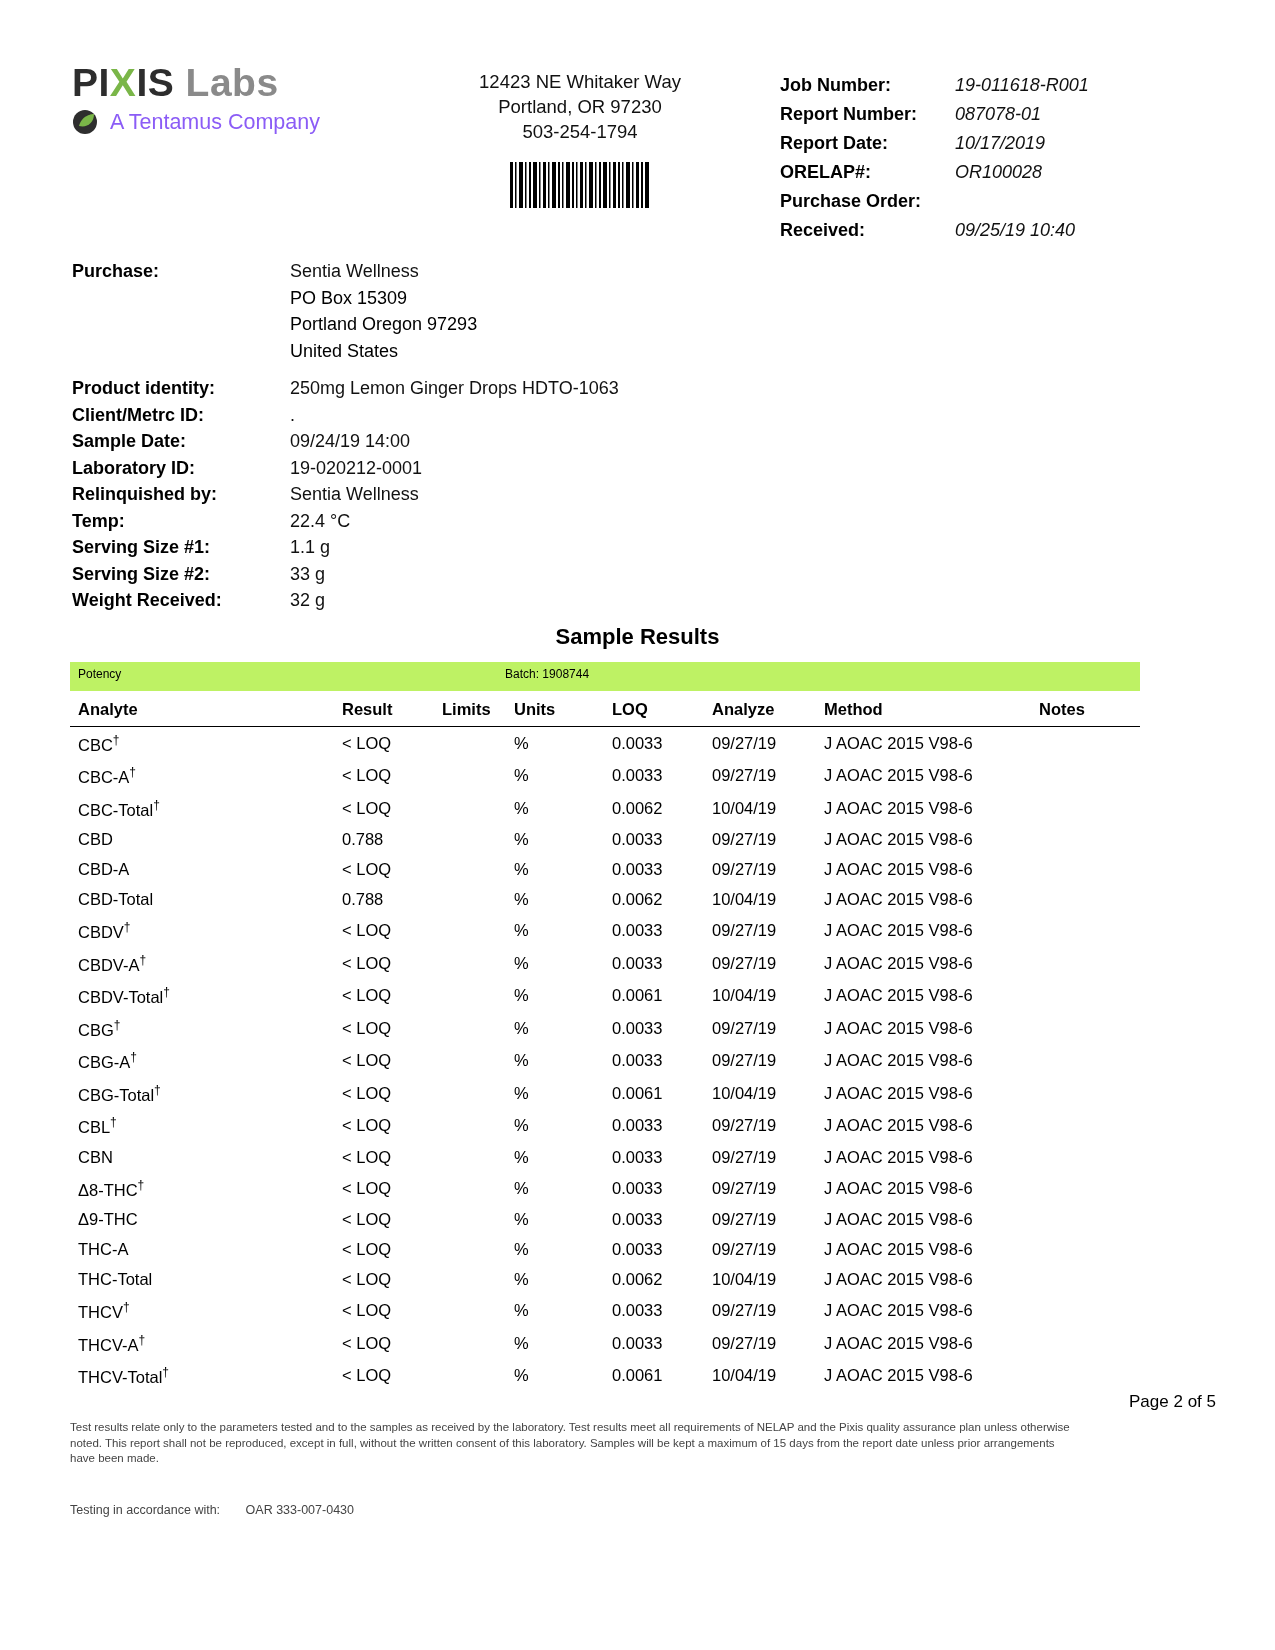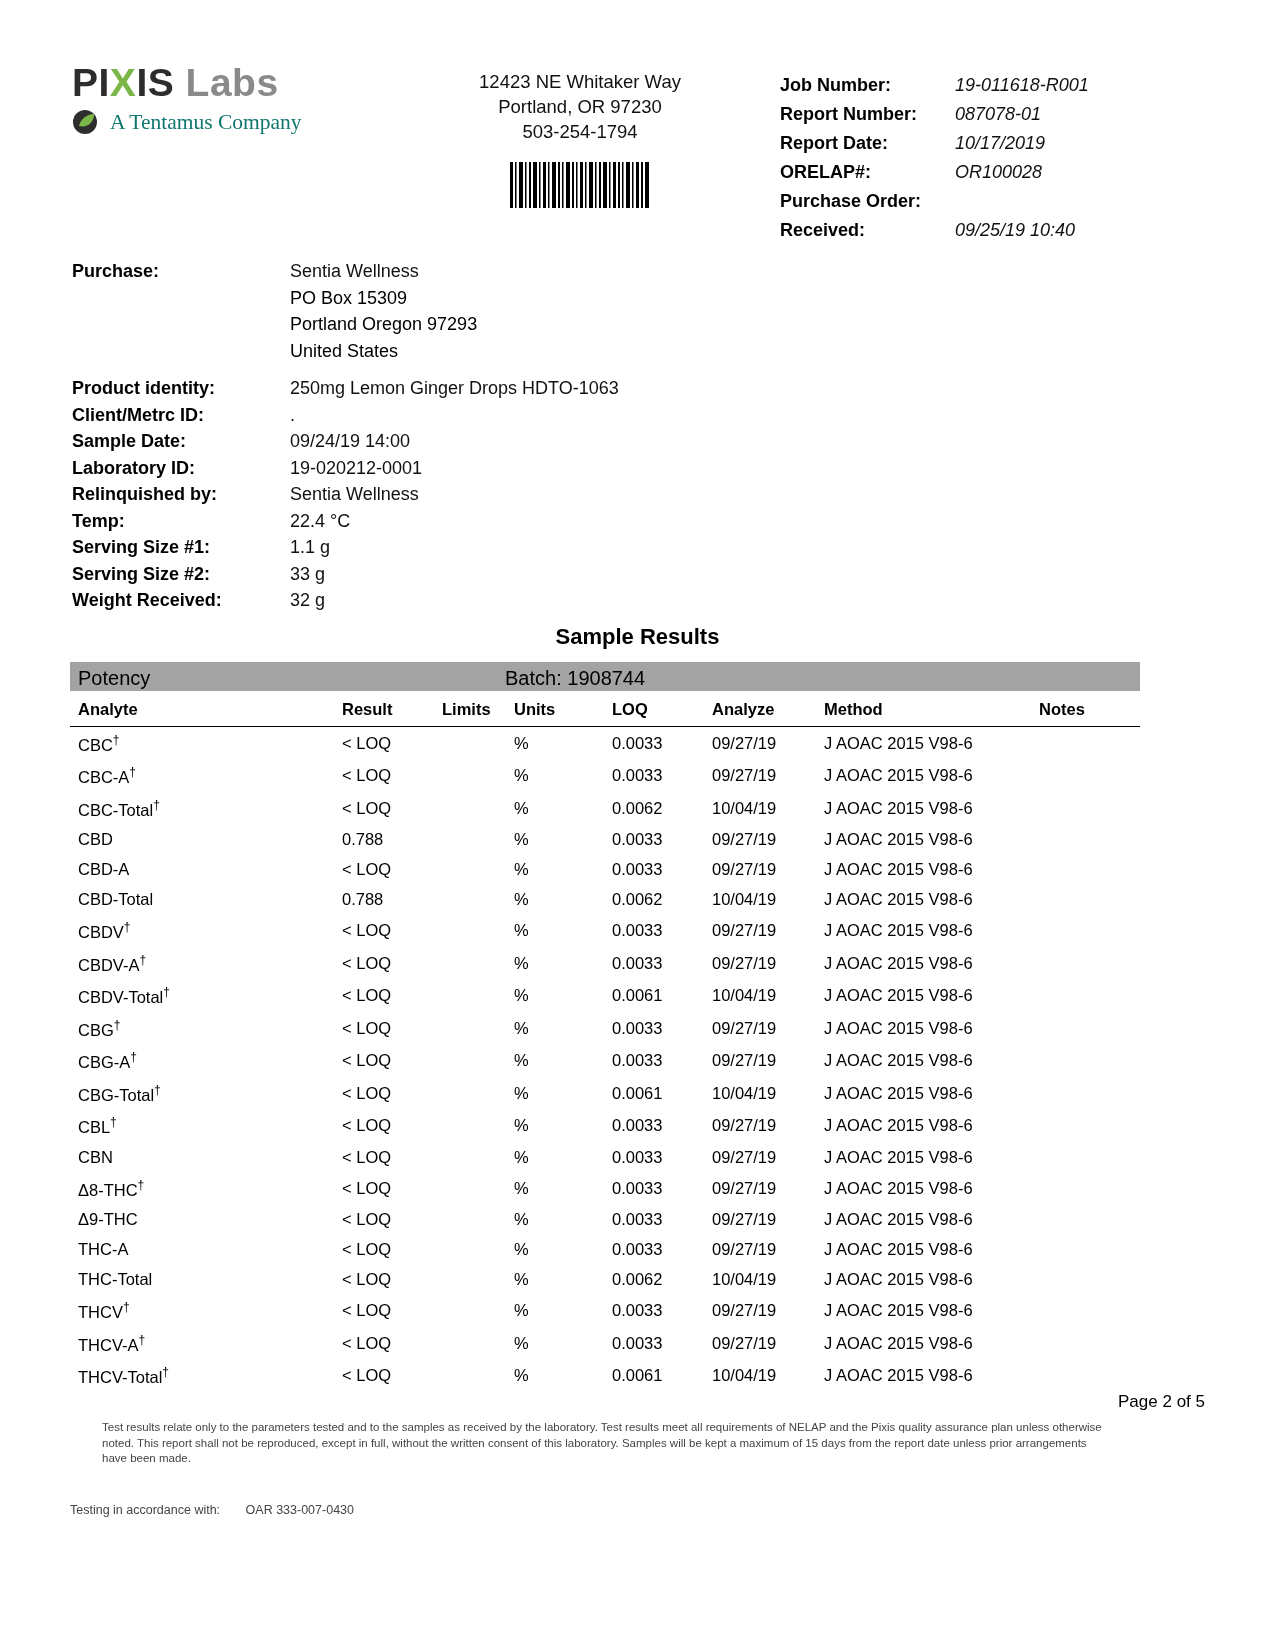--- a/index.html
+++ b/index.html
@@ -54,21 +54,21 @@
     display: flex;
     align-items: center;
   }
   .leaf-icon {
     display: inline-block;
     width: 30px;
     height: 26px;
     margin-right: 8px;
     position: relative;
   }
-  .tentamus-text { font-size: 21.5px; color: #0f766e; font-family: Liberation Serif, serif; }
+  .tentamus-text { font-size: 21.5px; color: #8b5cf6; }
 
   .addr-block {
     position: absolute;
     left: 420px;
     top: 14px;
     width: 320px;
     text-align: center;
     font-size: 18.5px;
     line-height: 25px;
     color: #111;
@@ -122,25 +122,25 @@
     font-size: 22px;
     font-weight: bold;
   }
   .table-wrap {
     position: absolute;
     top: 662px;
     left: 70px;
     width: 1070px;
   }
   .band {
-    background: #a3a3a3;
+    background: #bef264;
     height: 29px;
     display: flex;
     align-items: center;
-    font-size: 20px;
+    font-size: 12px;
     position: relative;
   }
   .band .band-left {
     position: absolute;
     left: 8px;
     top: 5px;
   }
   .band .band-center {
     position: absolute;
     left: 435px;
@@ -169,35 +169,34 @@
   .c-analyze { width: 112px; }
   .c-method  { width: 215px; }
   .c-notes   { width: 90px; }
   .col-head .c-result { width: 100px; }
   .col-head .c-limits { width: 72px; }
   sup.dag { font-size: 12px; vertical-align: super; }
 
   
   .page-num {
     position: absolute;
-    left: 0;
+    left: 11px;
     top: 1392px;
     width: 1205px;
     text-align: right;
     font-size: 17px;
   }
   .disclaimer {
     position: absolute;
     left: 70px;
     top: 1420px;
     width: 1005px;
     font-size: 11.5px;
     line-height: 15.5px;
     color: #444;
-    margin-left: 32px;
   }
   .accordance {
     position: absolute;
     left: 70px;
     top: 1503px;
     font-size: 12.5px;
     color: #444;
   }
   .accordance .acc-val { margin-left: 22px; }
 </style>

